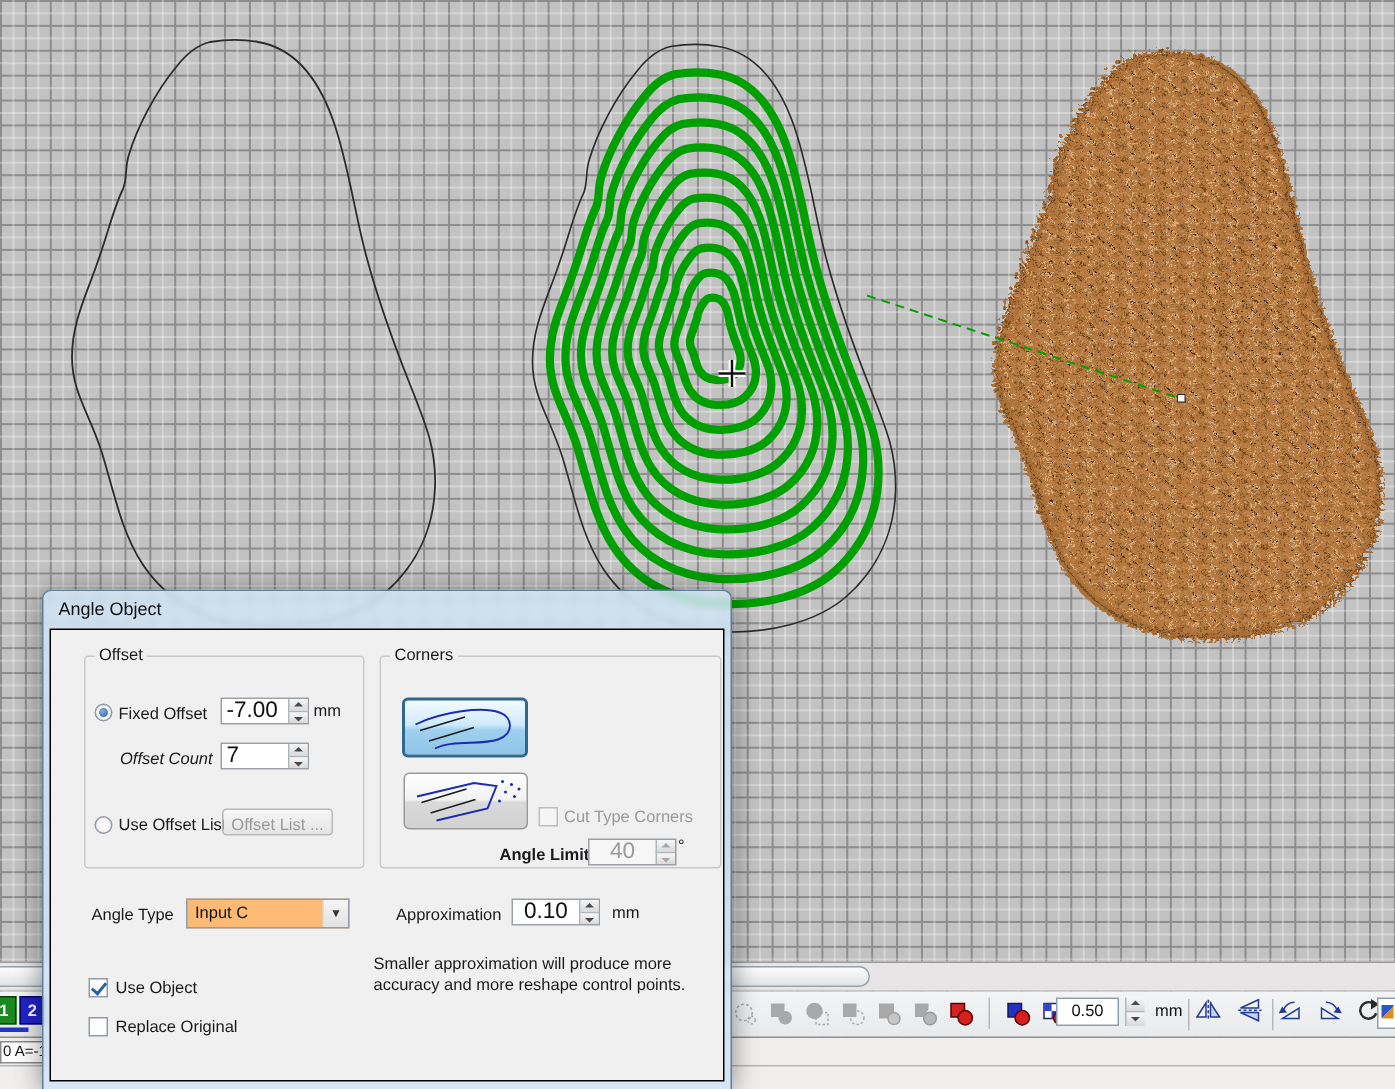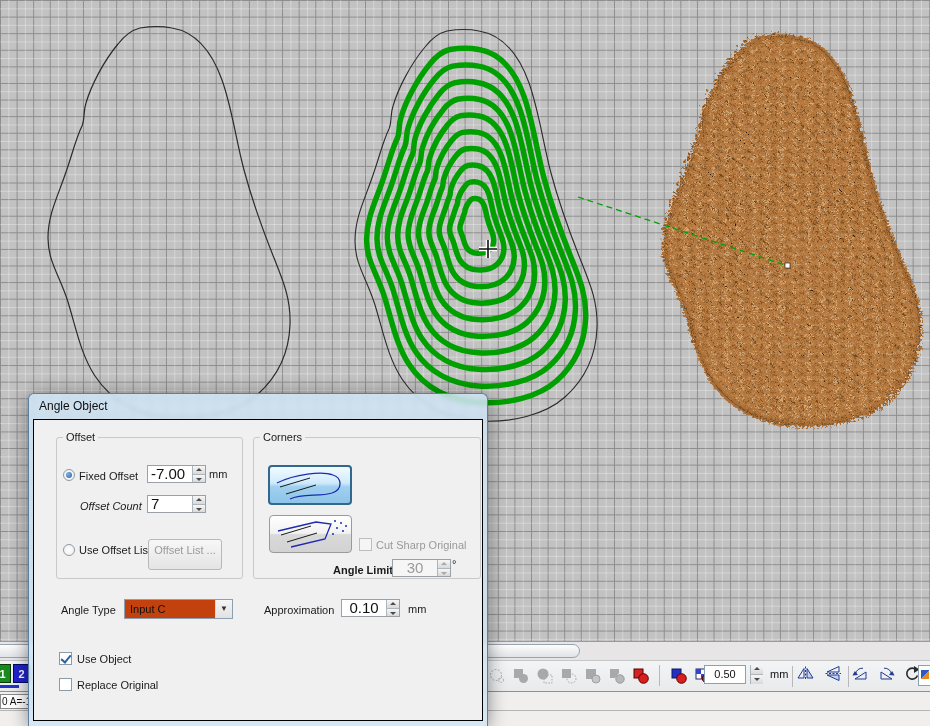--- a/index.html
+++ b/index.html
@@ -78,21 +78,21 @@
   .cbx.checked::after{content:"";position:absolute;left:3px;top:0px;width:4px;height:8px;
     border:solid #2a62a8;border-width:0 2px 2px 0;transform:rotate(40deg);}
   .cbx.disabled{background:#f5f5f5;border-color:#bdbdbd;}
   .spin{position:absolute;display:inline-flex;height:18px;background:#fff;
     border:1px solid #9aa0a6;box-sizing:border-box;}
   .spin .spin-val{width:38px;font-size:15px;line-height:16px;padding:0 3px;color:#111;}
   .spin.disabled{background:#f6f6f6;}
   .spin.disabled .spin-val{color:#9b9b9b;}
   .btn{position:absolute;font-size:11px;color:#9a9a9a;text-align:center;
     background:linear-gradient(#f7f7f7,#e4e4e4);border:1px solid #b8b8b8;border-radius:3px;box-sizing:border-box;}
-  .combo{position:absolute;display:flex;height:20px;background:#c2410c;border:1px solid #8ea0b0;
+  .combo{position:absolute;display:flex;height:20px;background:#fdba74;border:1px solid #8ea0b0;
     box-sizing:border-box;align-items:center;}
   .combo .combo-val{flex:1;font-size:11px;padding-left:5px;color:#111;}
   .combo .combo-arrow{width:16px;text-align:center;font-size:8px;color:#333;
     border-left:1px solid #d5dde4;line-height:18px;height:18px;background:linear-gradient(#f5f5f5,#e2e2e2);}
   .cornbtn{position:absolute;border-radius:4px;box-sizing:border-box;}
   .cornbtn.sel{border:2px solid #30688e;background:linear-gradient(#f3fbff 0%,#cfeafc 45%,#9fd0ef 55%,#8ec4e8 100%);}
   .cornbtn.unsel{border:1px solid #9a9a9a;background:linear-gradient(#ffffff 0%,#f2f2f2 48%,#d9d9d9 52%,#d2d2d2 100%);}
   .helptext{position:absolute;font-size:11px;color:#1a1a1a;line-height:14px;}
   .helptext p{margin:0 0 9px 0;}
 </style>
@@ -327,21 +327,21 @@
       <span class="lbl" style="left:23px;top:57px;font-style:italic;">Offset Count</span>
       <span class="spin" style="left:90px;top:52px;">
         <span class="spin-val" style="text-align:left;">7</span>
         <span class="spinbtns">
             <span class="sb up"></span>
             <span class="sb dn"></span>
           </span>
         </span>
       <span class="radio" style="left:6px;top:101px;"></span>
       <span class="lbl" style="left:22px;top:101px;">Use Offset List</span>
-      <span class="btn" style="left:91px;top:96px;width:74px;height:31px;line-height:20px;">Offset List ...</span>
+      <span class="btn" style="left:91px;top:96px;width:74px;height:18px;line-height:20px;">Offset List ...</span>
     </fieldset>
 
     <fieldset class="grp" style="left:219px;top:11px;width:226px;height:146px;">
       <legend>Corners</legend>
       <span class="cornbtn sel" style="left:14px;top:22px;width:84px;height:40px;">
         <svg width="80" height="36" style="display:block;margin:1px auto;">
           <path d="M10,19 L40,10" stroke="#1a1a1a" fill="none"></path>
           <path d="M16,26 L46,17" stroke="#1a1a1a" fill="none"></path>
           <path d="M7,15 C25,6 52,3 63,7 C72,10 73,21 62,25 C50,29 32,25 20,31" stroke="#1c2bb0" fill="none" stroke-width="1.3"></path>
         </svg>
@@ -355,24 +355,24 @@
               <circle cx="64" cy="4" r="1"></circle>
               <circle cx="70" cy="6" r="1"></circle>
               <circle cx="75" cy="9" r="1"></circle>
           <circle cx="66" cy="11" r="1"></circle>
               <circle cx="72" cy="14" r="1"></circle>
               <circle cx="62" cy="17" r="1"></circle>
             </g>
         </svg>
         </span>
       <span class="cbx disabled" style="left:105px;top:95px;"></span>
-      <span class="lbl gray" style="left:122px;top:96px;">Cut Sharp Original</span>
+      <span class="lbl gray" style="left:122px;top:96px;">Cut Type Corners</span>
       <span class="lbl" style="left:79px;top:121px;font-weight:bold;">Angle Limit</span>
       <span class="spin disabled" style="left:138px;top:116px;">
-        <span class="spin-val" style="text-align:center;">30</span>
+        <span class="spin-val" style="text-align:center;">40</span>
         <span class="spinbtns">
             <span class="sb up"></span>
             <span class="sb dn"></span>
           </span>
         </span>
       <span class="lbl" style="left:198px;top:115px;">°</span>
     </fieldset>
 
     <span class="lbl" style="left:27px;top:184px;">Angle Type</span>
     <span class="combo" style="left:90px;top:179px;width:109px;">
@@ -388,15 +388,16 @@
         </span>
       </span>
     <span class="lbl" style="left:374px;top:183px;">mm</span>
 
     <span class="cbx checked" style="left:25px;top:232px;"></span>
     <span class="lbl" style="left:43px;top:233px;">Use Object</span>
     <span class="cbx" style="left:25px;top:258px;"></span>
     <span class="lbl" style="left:43px;top:259px;">Replace Original</span>
 
     <div class="helptext" style="left:215px;top:216px;width:235px;">
+      <p>Smaller approximation will produce more accuracy and more reshape control points.</p>
     </div>
   </div>
 </div>
 
 </body></html>

